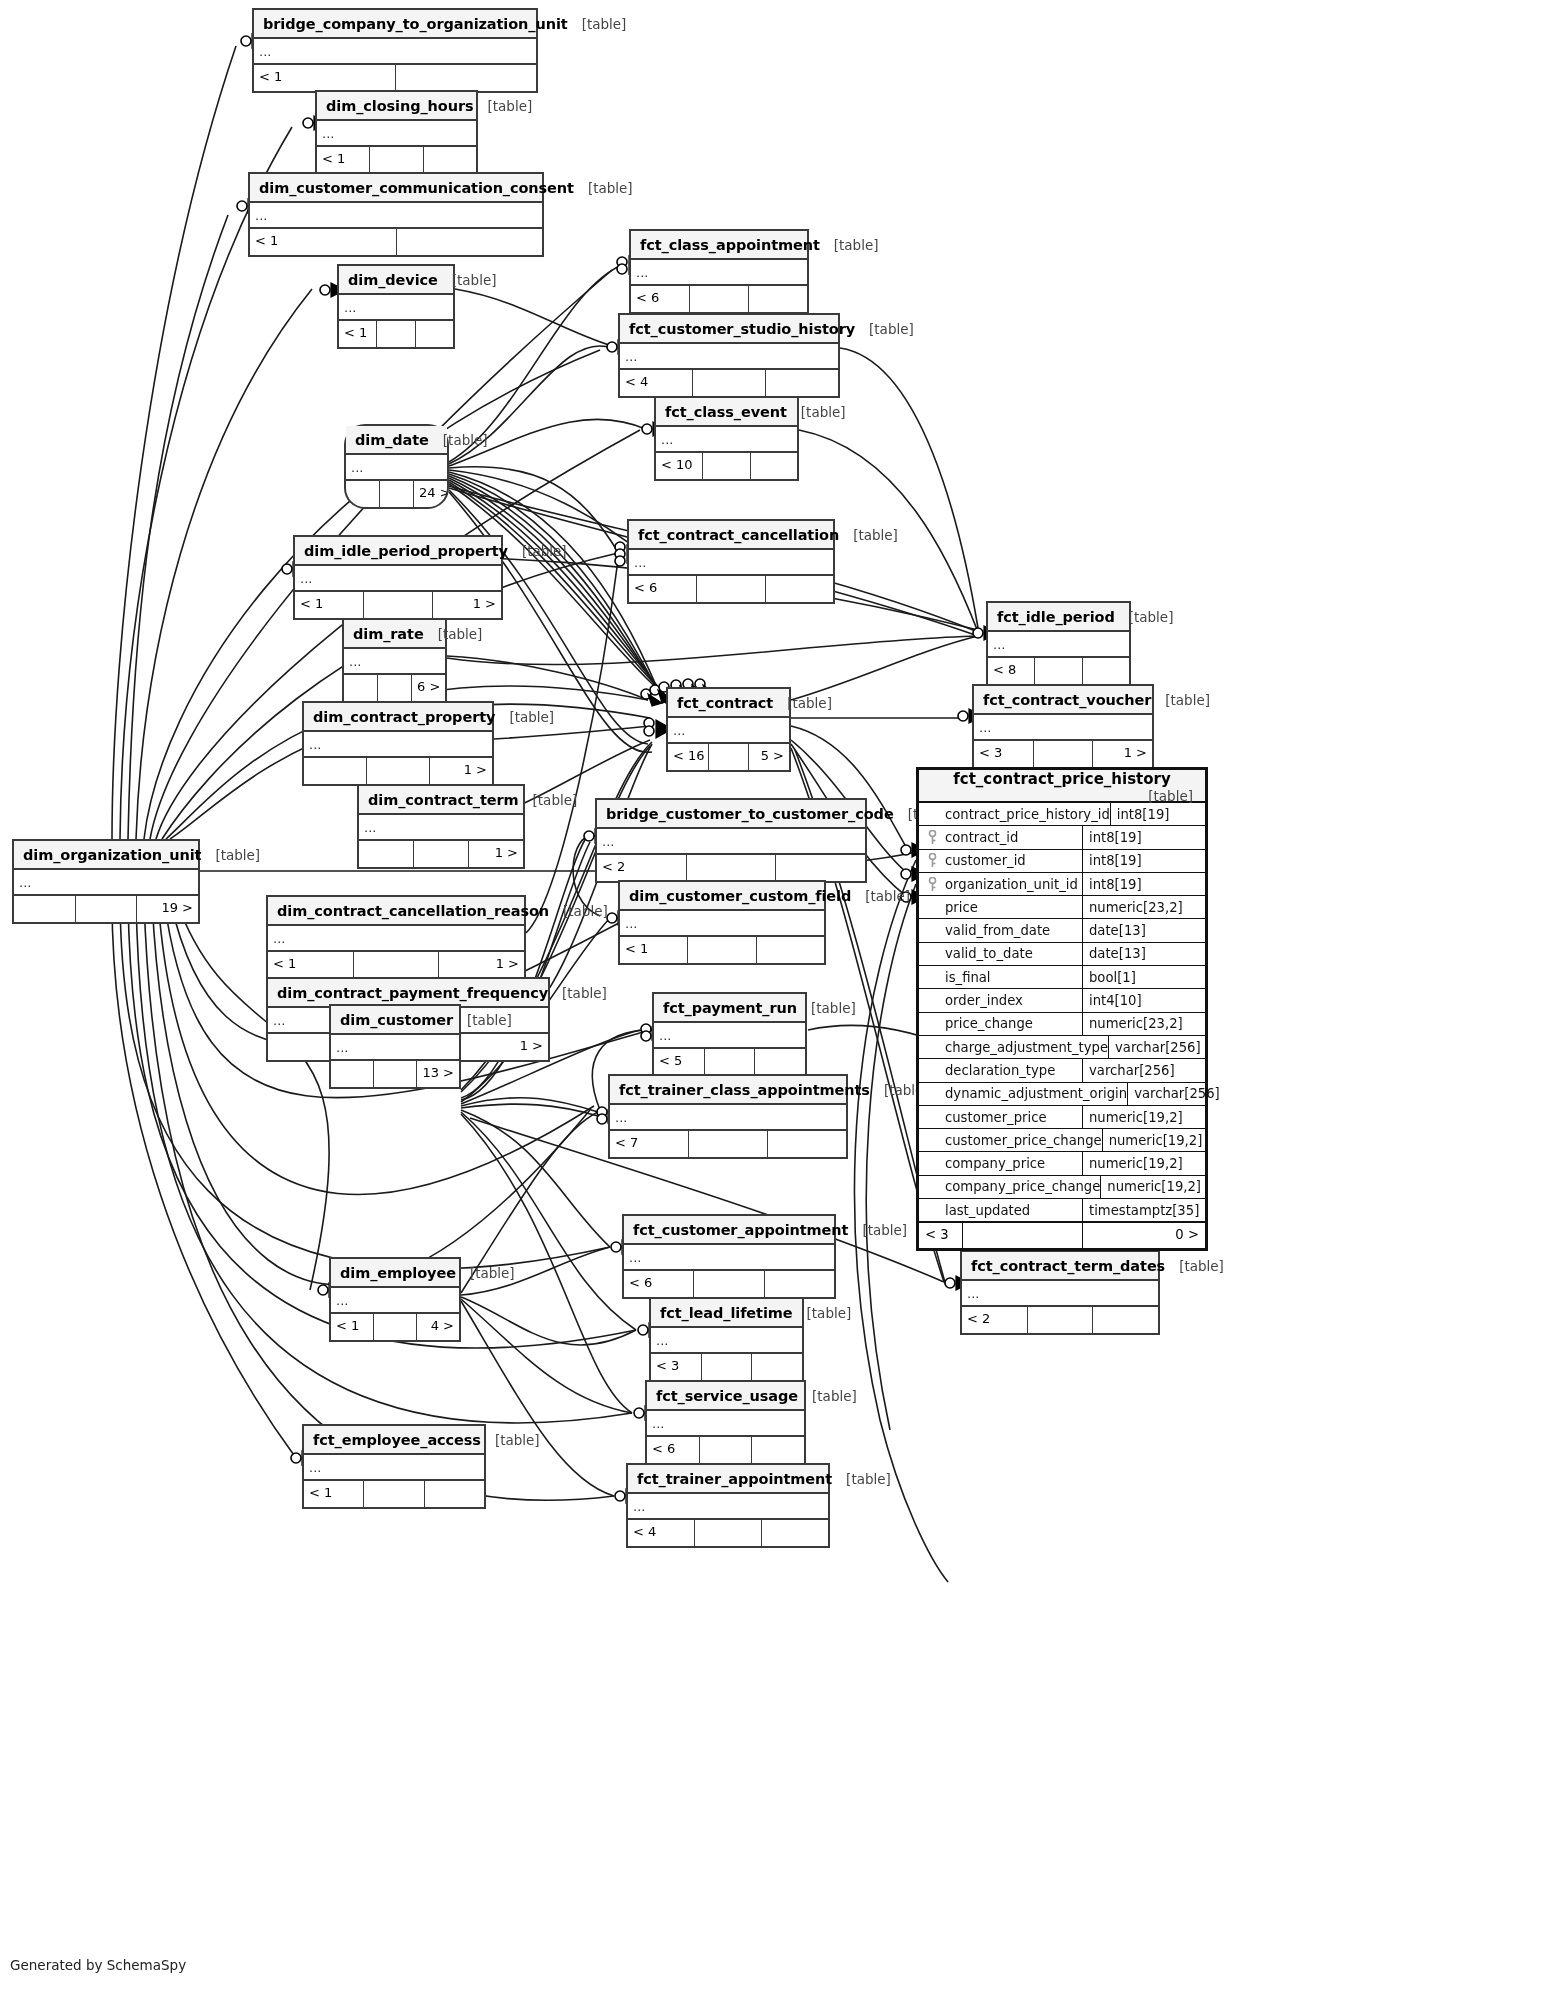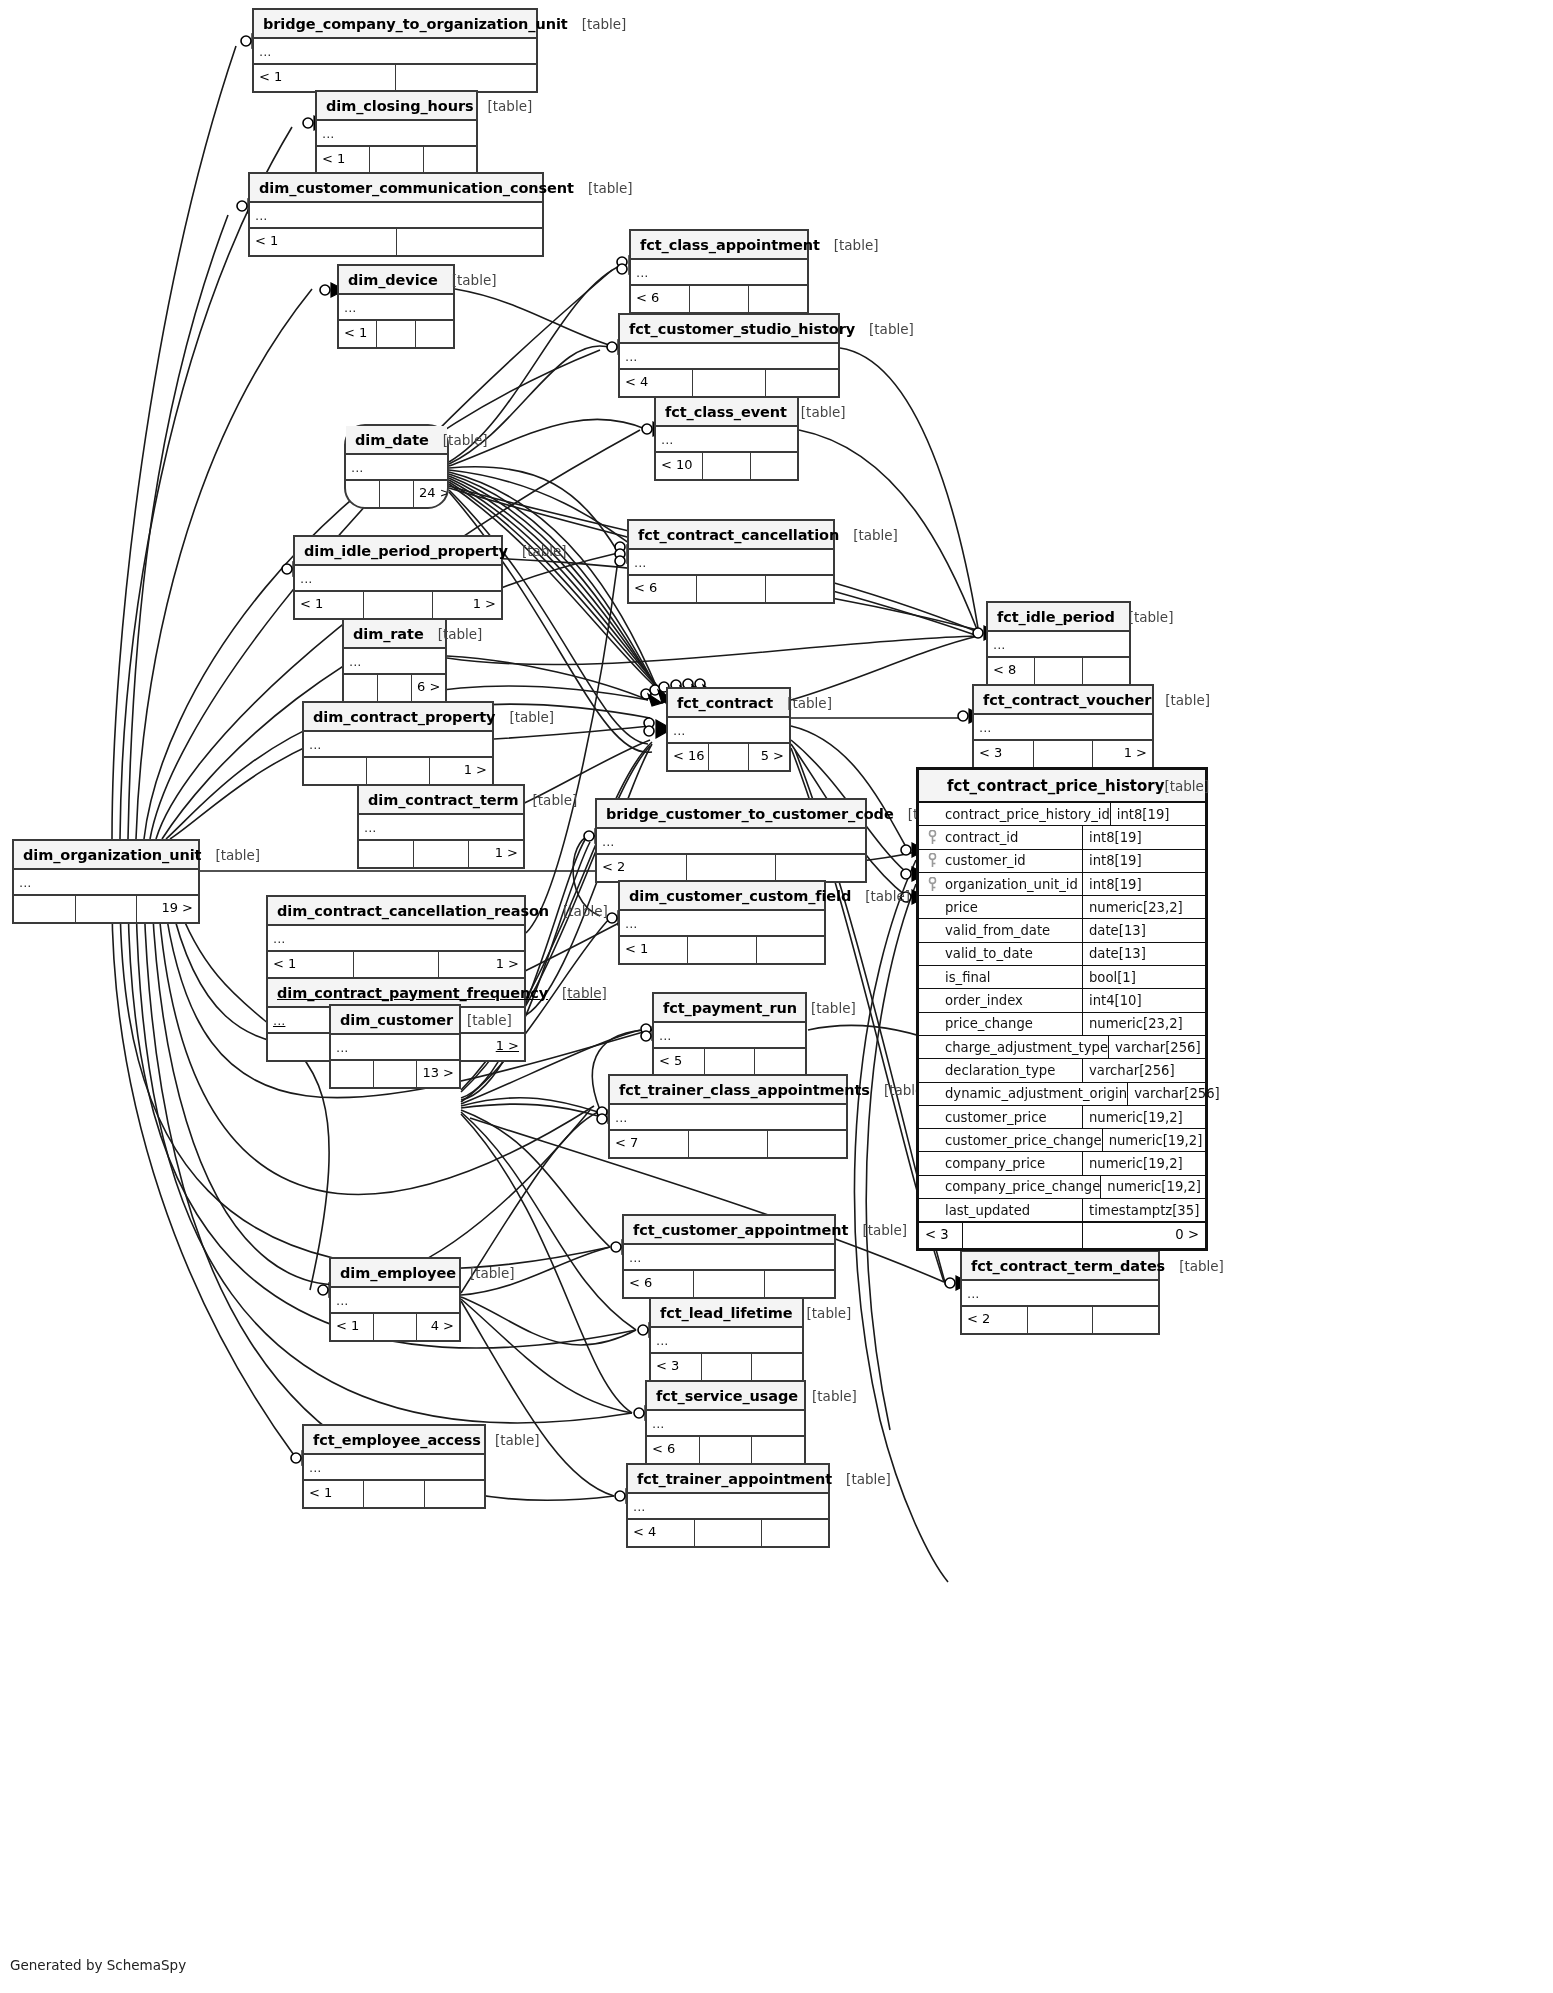--- a/index.html
+++ b/index.html
@@ -65,22 +65,23 @@
     border:3px solid #111;
     background:#fff;
     box-sizing:border-box;
     z-index:6;
   }
   .detail .dttl{
     background:#f4f4f4;
     border-bottom:2px solid #111;
     height:31px;
     display:flex;align-items:center;
-    padding:0 28px;
+    padding:0 12px;
     white-space:nowrap;
+    flex-direction:column;
   }
   .detail .dttl .nm{font-weight:bold;font-size:15px;color:#000;}
   .detail .dttl .tg{font-size:13.5px;color:#444;margin-left:auto;}
   .detail .row{
     display:flex;height:23.3px;
     border-bottom:1.6px solid #111;
     box-sizing:border-box;
   }
   .detail .row .kc{
     width:26px;flex:0 0 26px;display:flex;align-items:center;justify-content:center;
@@ -534,21 +535,21 @@
           <span class="nm">dim_contract_cancellation_reason</span>
           <span class="tg">[table]</span>
         </div>
         <div class="body">...</div>
         <div class="foot">
           <span class="c">&lt; 1</span>
           <span class="c"></span>
           <span class="c r">1 &gt;</span>
         </div>
       </div>
-      <div class="node" style="left: 266px; top: 977px; width: 260px; text-decoration: underline;">
+      <div class="node" style="left: 266px; top: 977px; width: 284px;">
         <div class="ttl">
           <span class="nm">dim_contract_payment_frequency</span>
           <span class="tg">[table]</span>
         </div>
         <div class="body">...</div>
         <div class="foot">
           <span class="c"></span>
           <span class="c"></span>
           <span class="c r">1 &gt;</span>
         </div>

